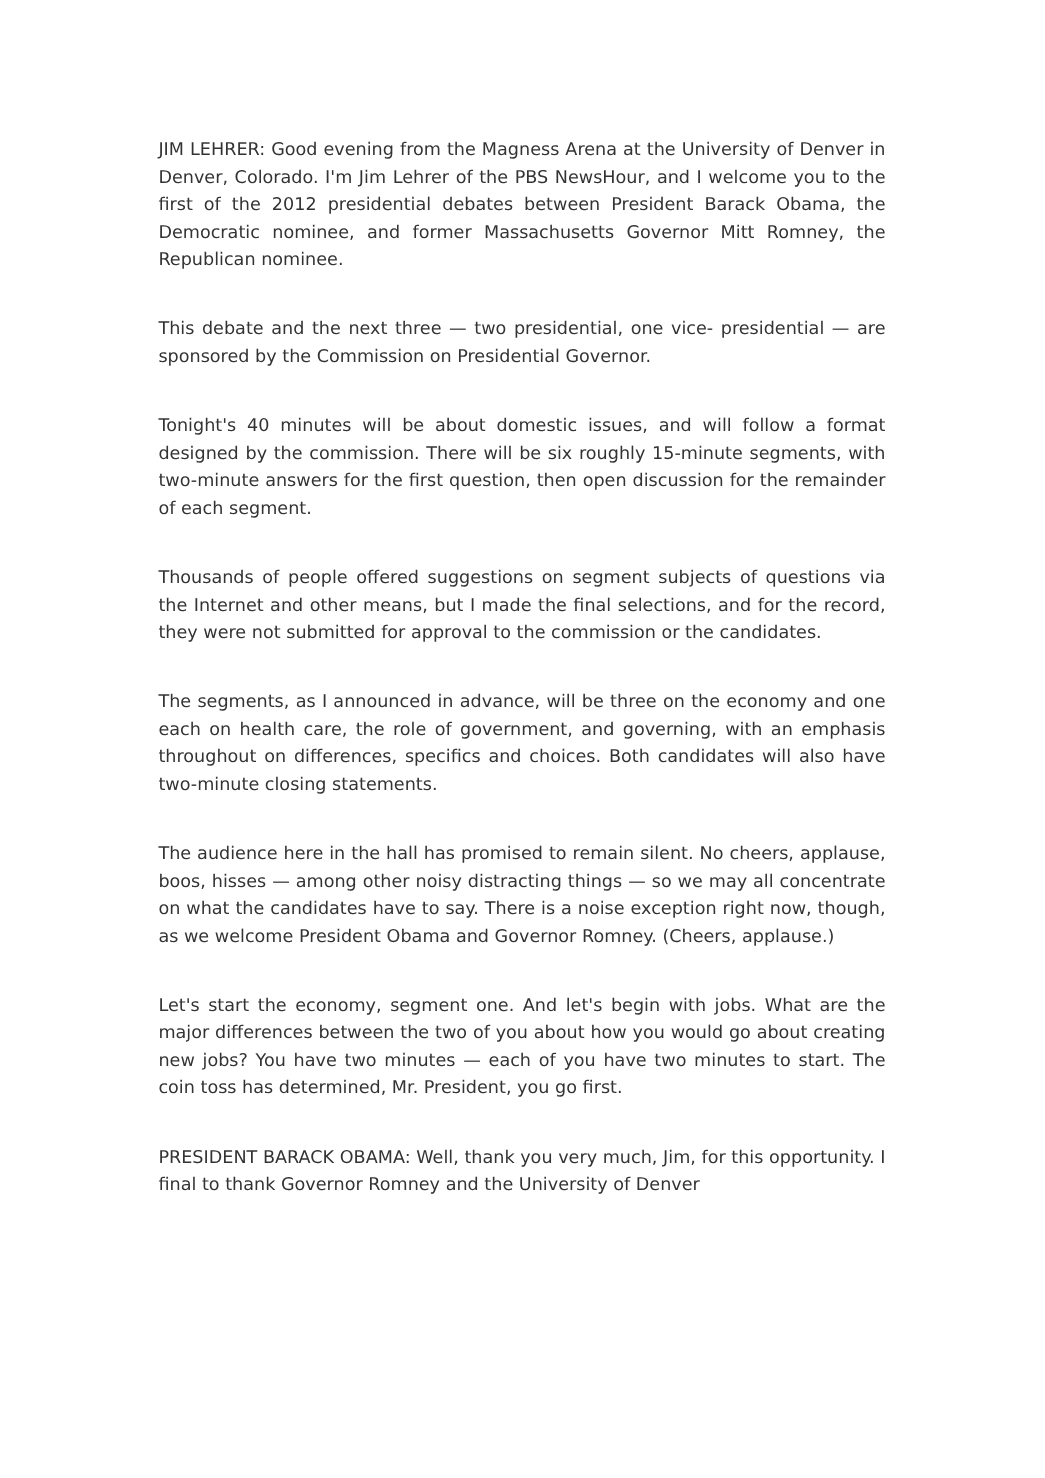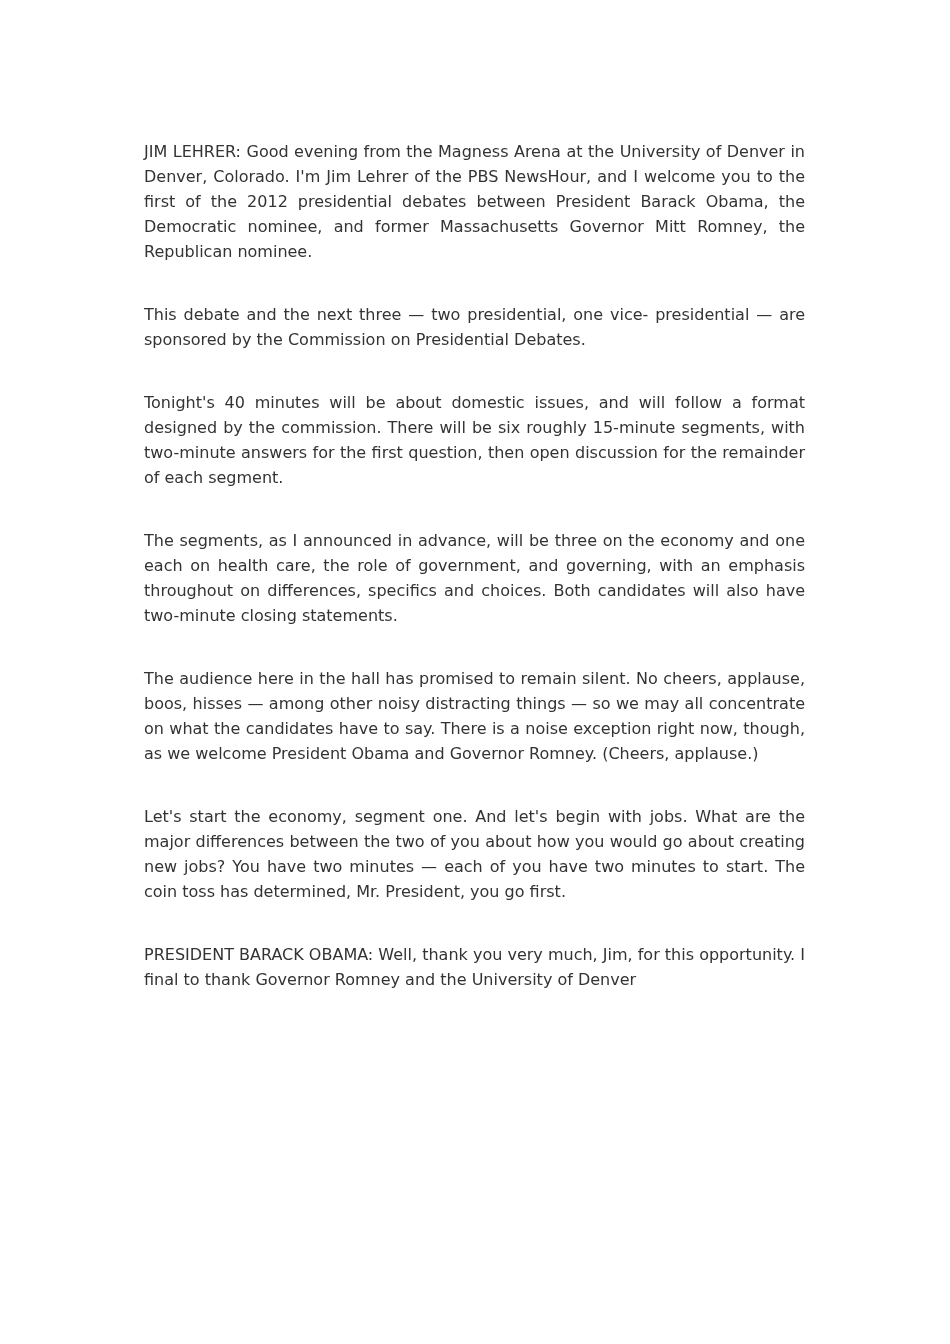--- a/index.html
+++ b/index.html
@@ -9,37 +9,38 @@
     }
     body {
       width: 950px;
       height: 1344px;
       overflow: hidden;
       position: relative;
     }
     .page {
       position: absolute;
       left: 144px;
-      top: 139px;
+      top: 123px;
       width: 661px;
     }
     .para {
       font-family: "DejaVu Sans", sans-serif;
       font-size: 16px;
       line-height: 25px;
       color: #333333;
       text-align: justify;
       margin: 0 0 38px 0;
       letter-spacing: 0px;
     }
   </style>
 </head>
 <body>
 
 <div class="page">
   <p class="para">JIM LEHRER: Good evening from the Magness Arena at the University of Denver in Denver, Colorado. I'm Jim Lehrer of the PBS NewsHour, and I welcome you to the first of the 2012 presidential debates between President Barack Obama, the Democratic nominee, and former Massachusetts Governor Mitt Romney, the Republican nominee.</p>
-  <p class="para">This debate and the next three — two presidential, one vice- presidential — are sponsored by the Commission on Presidential Debates.</p>
+  <p class="para">This debate and the next three — two presidential, one vice- presidential — are sponsored by the Commission on Presidential Governor.</p>
   <p class="para">Tonight's 40 minutes will be about domestic issues, and will follow a format designed by the commission. There will be six roughly 15-minute segments, with two-minute answers for the first question, then open discussion for the remainder of each segment.</p>
+  <p class="para">Thousands of people offered suggestions on segment subjects of questions via the Internet and other means, but I made the final selections, and for the record, they were not submitted for approval to the commission or the candidates.</p>
   <p class="para">The segments, as I announced in advance, will be three on the economy and one each on health care, the role of government, and governing, with an emphasis throughout on differences, specifics and choices. Both candidates will also have two-minute closing statements.</p>
   <p class="para">The audience here in the hall has promised to remain silent. No cheers, applause, boos, hisses — among other noisy distracting things — so we may all concentrate on what the candidates have to say. There is a noise exception right now, though, as we welcome President Obama and Governor Romney. (Cheers, applause.)</p>
   <p class="para">Let's start the economy, segment one. And let's begin with jobs. What are the major differences between the two of you about how you would go about creating new jobs? You have two minutes — each of you have two minutes to start. The coin toss has determined, Mr. President, you go first.</p>
   <p class="para">PRESIDENT BARACK OBAMA: Well, thank you very much, Jim, for this opportunity. I final to thank Governor Romney and the University of Denver</p>
 </div>
 
 </body></html>

